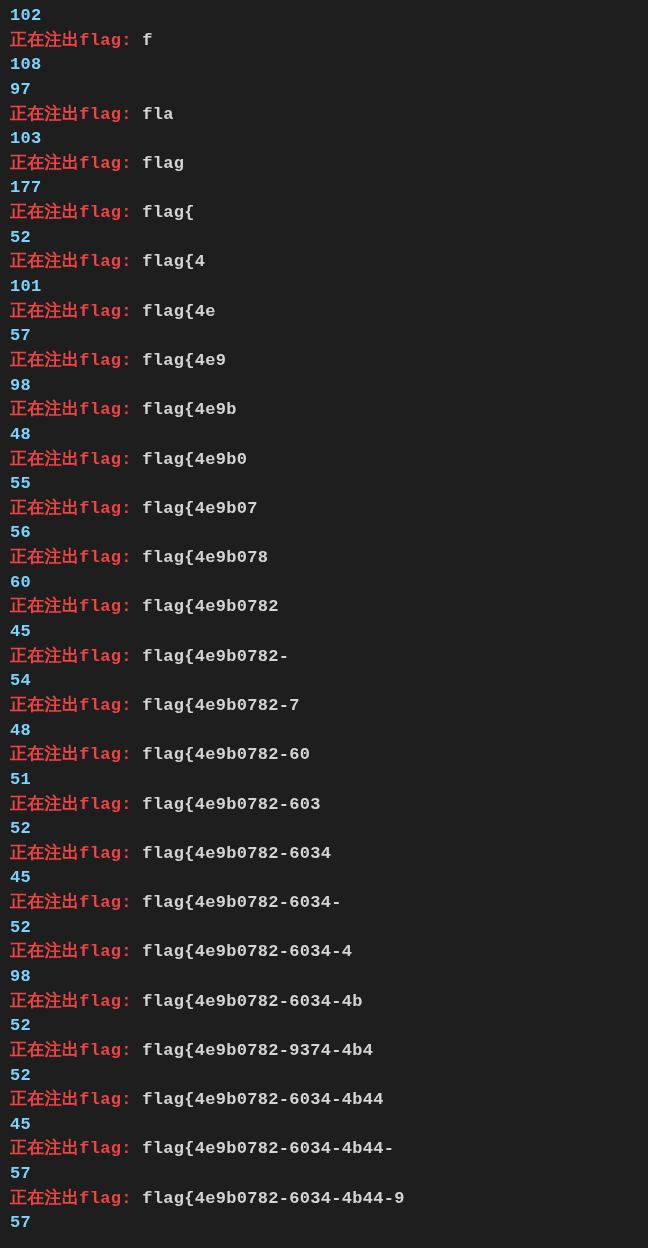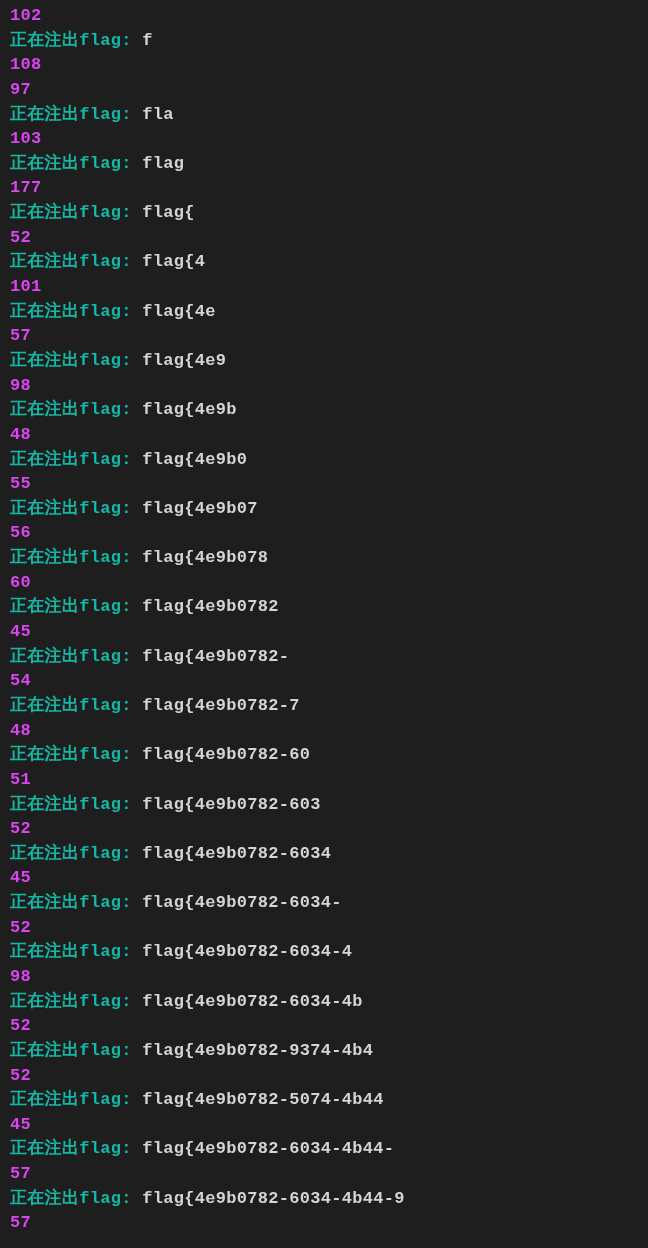--- a/index.html
+++ b/index.html
@@ -15,24 +15,24 @@
       line-height: 1.45;
       padding: 4px 10px;
       width: 648px;
       font-weight: bold;
       position: relative;
     }
     .line {
       white-space: pre;
     }
     .num {
-      color: #d946ef;
+      color: #7dd3fc;
     }
     .label {
-      color: #14b8a6;
+      color: #ef4444;
     }
     .value {
       color: #d4d4d4;
     }
     #output {
       letter-spacing: 0.3px;
     }
   </style>
 </head>
 <body>
@@ -75,19 +75,19 @@
     <div class="line"><span class="label">正在注出flag: </span><span class="value">flag{4e9b0782-6034</span></div>
     <div class="line num">45</div>
     <div class="line"><span class="label">正在注出flag: </span><span class="value">flag{4e9b0782-6034-</span></div>
     <div class="line num">52</div>
     <div class="line"><span class="label">正在注出flag: </span><span class="value">flag{4e9b0782-6034-4</span></div>
     <div class="line num">98</div>
     <div class="line"><span class="label">正在注出flag: </span><span class="value">flag{4e9b0782-6034-4b</span></div>
     <div class="line num">52</div>
     <div class="line"><span class="label">正在注出flag: </span><span class="value">flag{4e9b0782-9374-4b4</span></div>
     <div class="line num">52</div>
-    <div class="line"><span class="label">正在注出flag: </span><span class="value">flag{4e9b0782-5074-4b44</span></div>
+    <div class="line"><span class="label">正在注出flag: </span><span class="value">flag{4e9b0782-6034-4b44</span></div>
     <div class="line num">45</div>
     <div class="line"><span class="label">正在注出flag: </span><span class="value">flag{4e9b0782-6034-4b44-</span></div>
     <div class="line num">57</div>
     <div class="line"><span class="label">正在注出flag: </span><span class="value">flag{4e9b0782-6034-4b44-9</span></div>
     <div class="line num">57</div>
   </div>
 
 </body></html>

